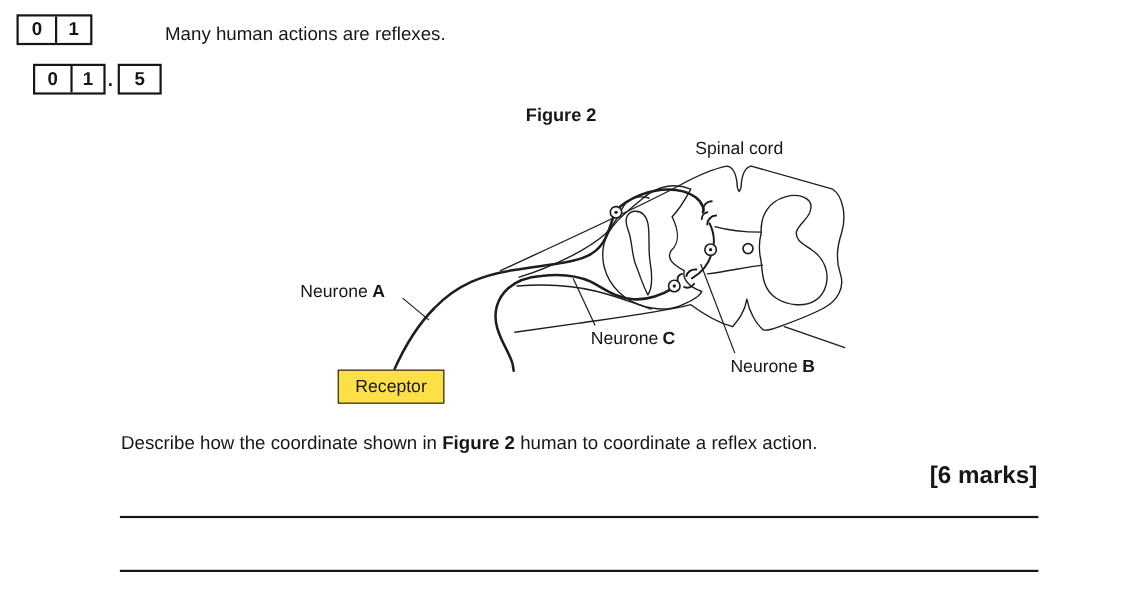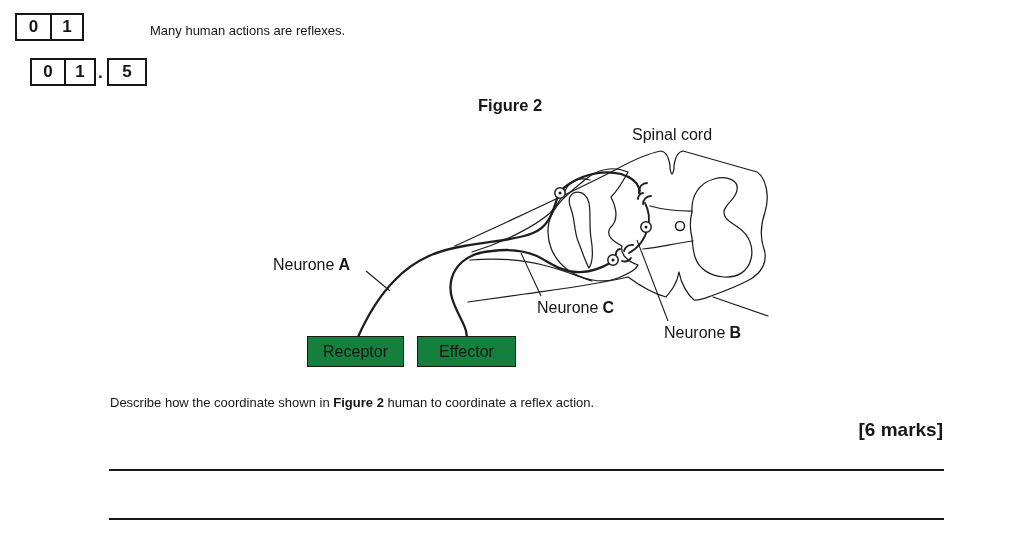--- a/index.html
+++ b/index.html
@@ -2,32 +2,32 @@
 <html><head>
 <meta charset="utf-8">
 <style>
   html,body{margin:0;padding:0;background:#ffffff;}
   #page{
     position:relative;width:1032px;height:537px;background:#ffffff;overflow:hidden;
     font-family:"Liberation Sans","DejaVu Sans",sans-serif;color:#161616;
   }
   .abs{position:absolute;}
   .b{font-weight:bold;}
-  .bodytext{font-size:13px;line-height:20px;white-space:nowrap;}
+  .bodytext{font-size:17px;line-height:20px;white-space:nowrap;}
   
   .qbox{position:absolute;display:flex;border:2px solid #161616;background:#fff;box-sizing:border-box;}
   .qcell{display:flex;align-items:center;justify-content:center;font-size:17px;font-weight:bold;}
   .qcell + .qcell{border-left:2px solid #161616;}
   .qdot{position:absolute;font-size:17px;font-weight:bold;}
   
-  .labelbox{position:absolute;box-sizing:border-box;border:1.6px solid #161616;background:#15803d;
+  .labelbox{position:absolute;box-sizing:border-box;border:1.6px solid #161616;background:#fde047;
     display:flex;align-items:center;justify-content:center;font-size:16px;}
   
   .figtitle{font-size:16.5px;font-weight:bold;white-space:nowrap;}
-  .marks{font-size:19px;font-weight:bold;white-space:nowrap;}
+  .marks{font-size:22px;font-weight:bold;white-space:nowrap;}
   .answer-line{position:absolute;left:109px;width:835px;height:0;border-bottom:2px solid #161616;}
   svg{position:absolute;left:0;top:0;}
   svg *{vector-effect:none;}
   svg text{font-size:16px;fill:#161616;font-family:"Liberation Sans","DejaVu Sans",sans-serif;}
   svg .b{font-weight:bold;}
   .thin{fill:none;stroke:#1d1d1d;stroke-width:1.25;stroke-linecap:round;stroke-linejoin:round;}
   .thick{fill:none;stroke:#1d1d1d;stroke-width:2.3;stroke-linecap:round;stroke-linejoin:round;}
   .mid{fill:none;stroke:#1d1d1d;stroke-width:1.8;stroke-linecap:round;stroke-linejoin:round;}
   .leader{fill:none;stroke:#1d1d1d;stroke-width:1.1;}
   .cellbody{fill:#ffffff;stroke:#1d1d1d;stroke-width:1.5;}
@@ -121,21 +121,20 @@
     <path class="leader" d="M 541,296 L 521,253"></path>
     <path class="leader" d="M 668,321 L 637,240"></path>
 
     <text x="632" y="140"><tspan>Spinal cord</tspan></text>
     <text x="273" y="270"><tspan>Neurone</tspan><tspan class="b" dx="4">A</tspan></text>
     <text x="537" y="313"><tspan>Neurone</tspan><tspan class="b" dx="4">C</tspan></text>
     <text x="664" y="338"><tspan>Neurone</tspan><tspan class="b" dx="4">B</tspan></text>
   </svg>
 
   <div class="labelbox" style="left:307px;top:336px;width:97px;height:31px;">Receptor</div>
-  <div class="labelbox" style="left:417px;top:336px;width:99px;height:31px;">Effector</div>
 
   <div class="abs bodytext" style="left:110px;top:393px;"><span>Describe how the coordinate shown in </span><span class="b">Figure 2</span><span> human to coordinate a reflex action.</span></div>
   <div class="abs marks" style="right:89px;top:419px;">[6 marks]</div>
 
   <div>
       <div class="answer-line" style="top: 469px;"></div>
       <div class="answer-line" style="top: 518px;"></div>
     </div>
 
 </div>

